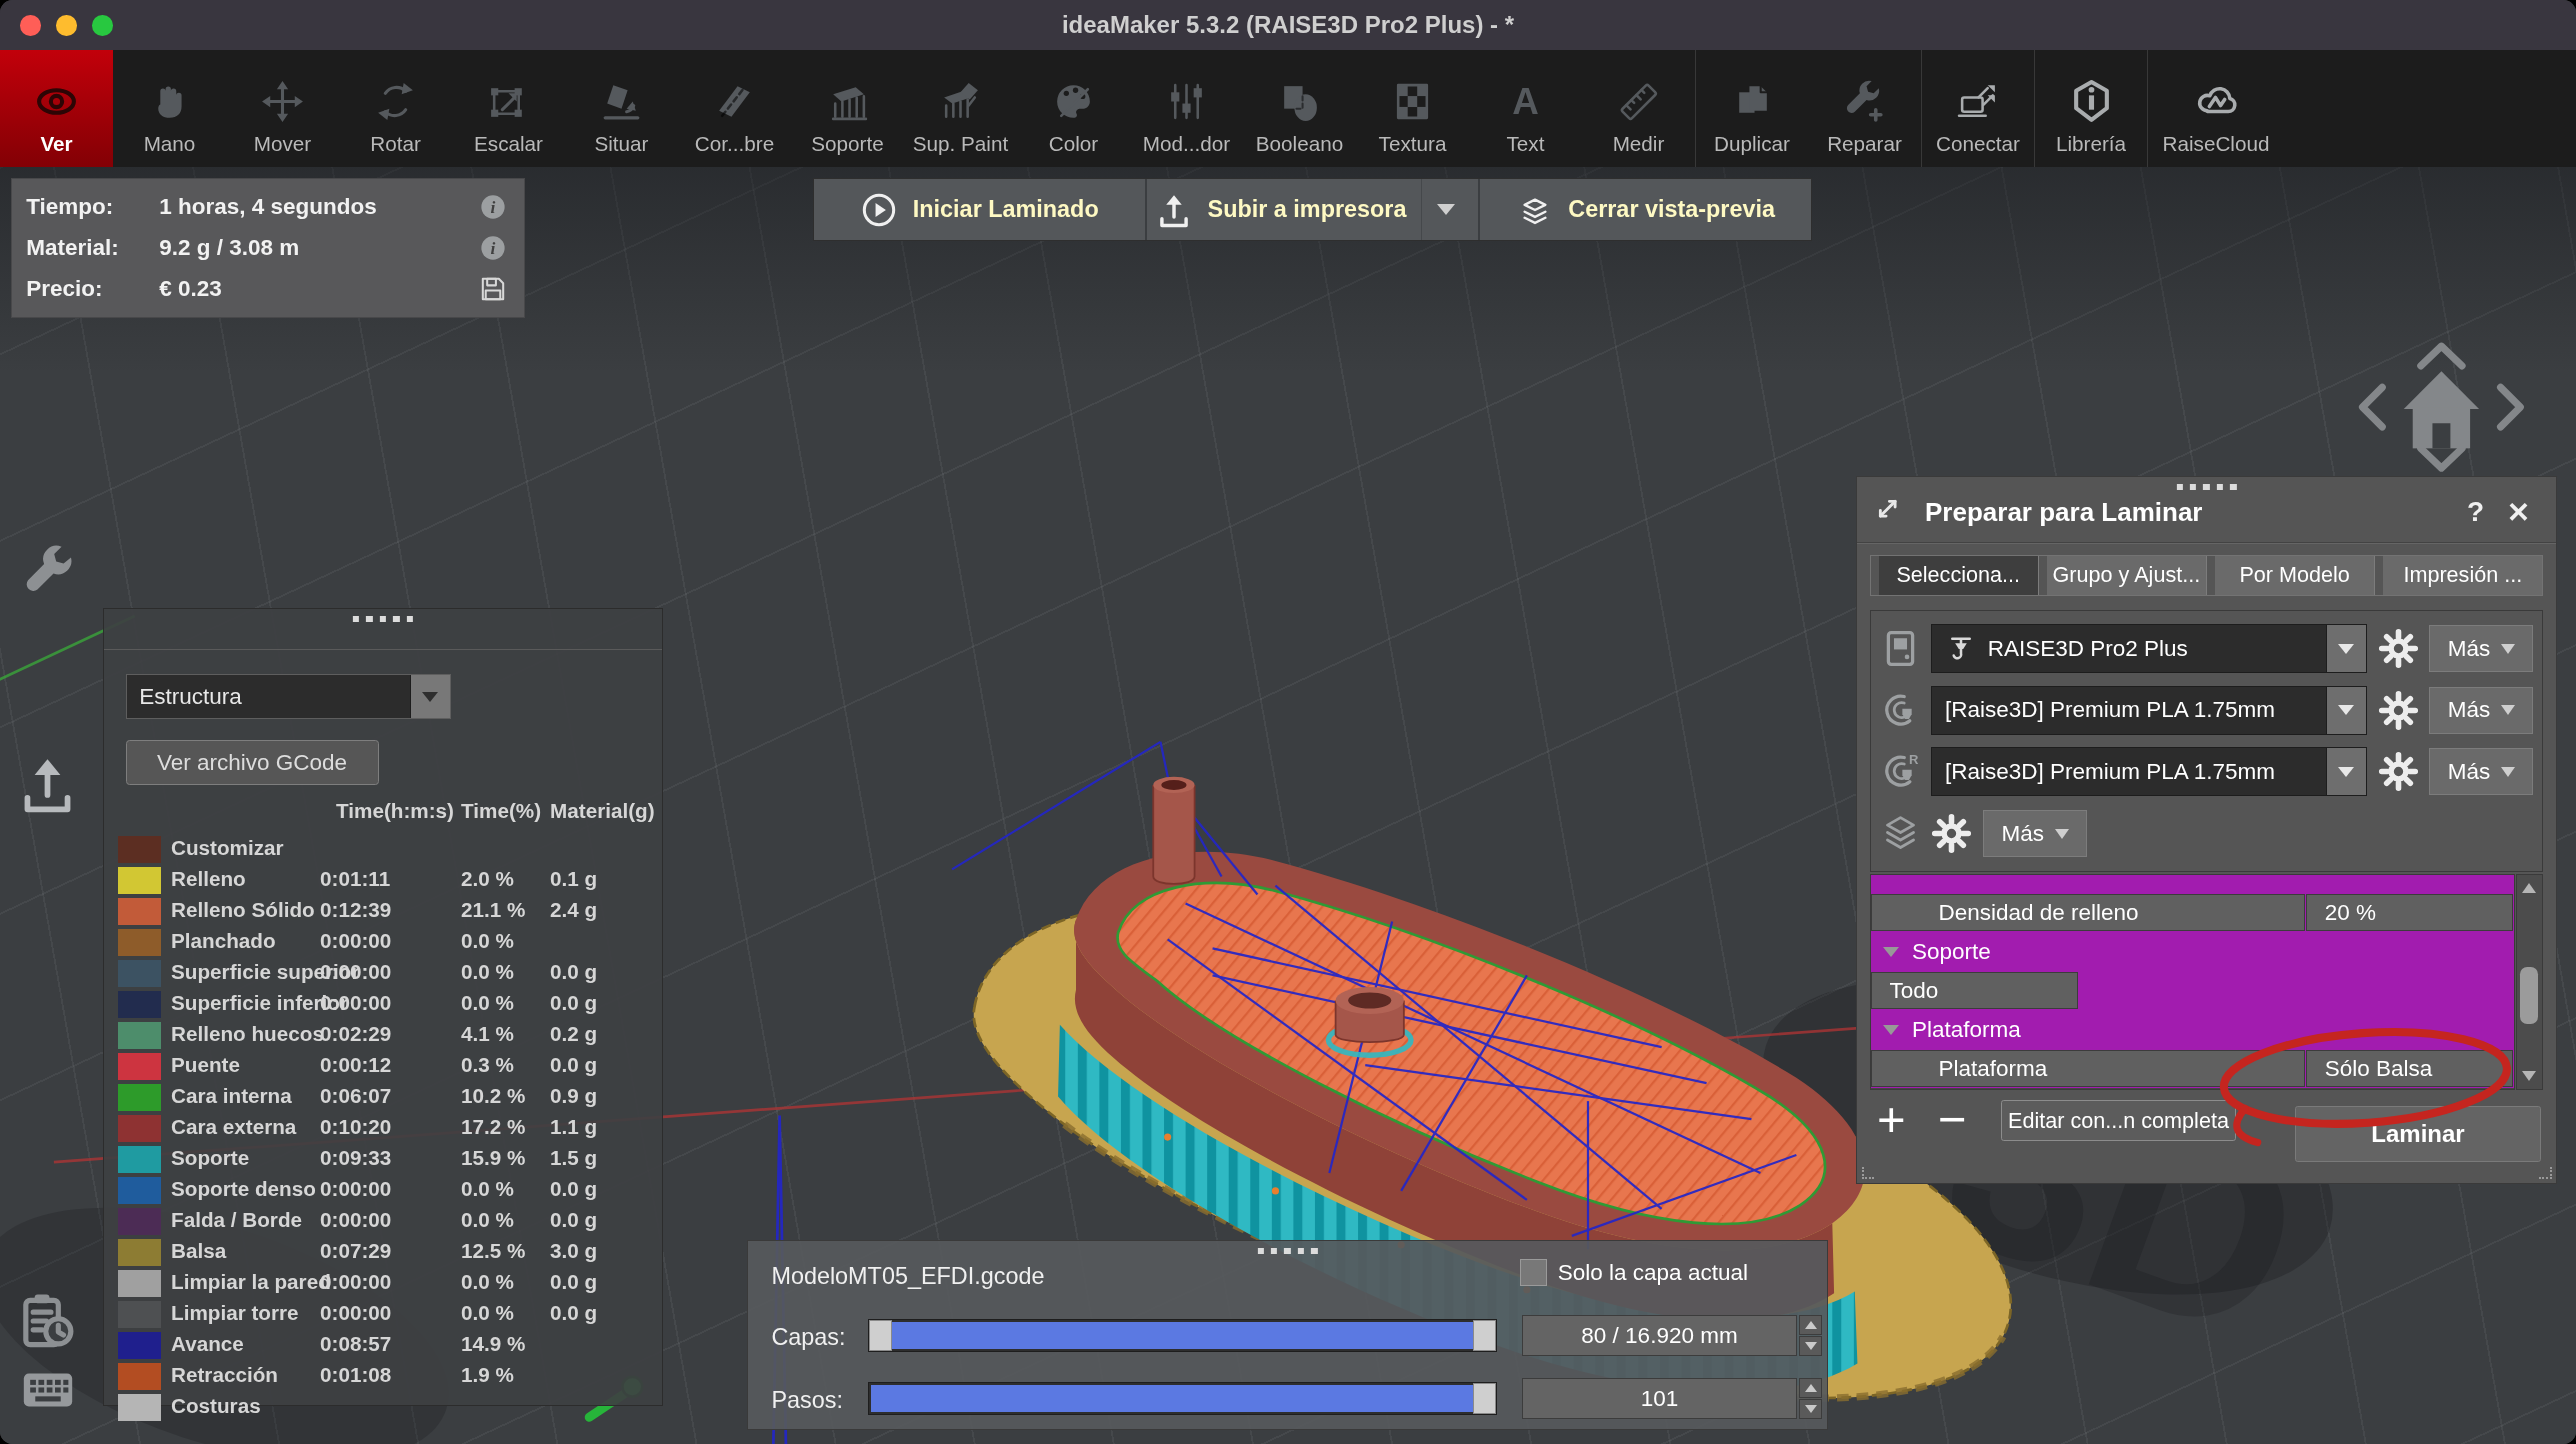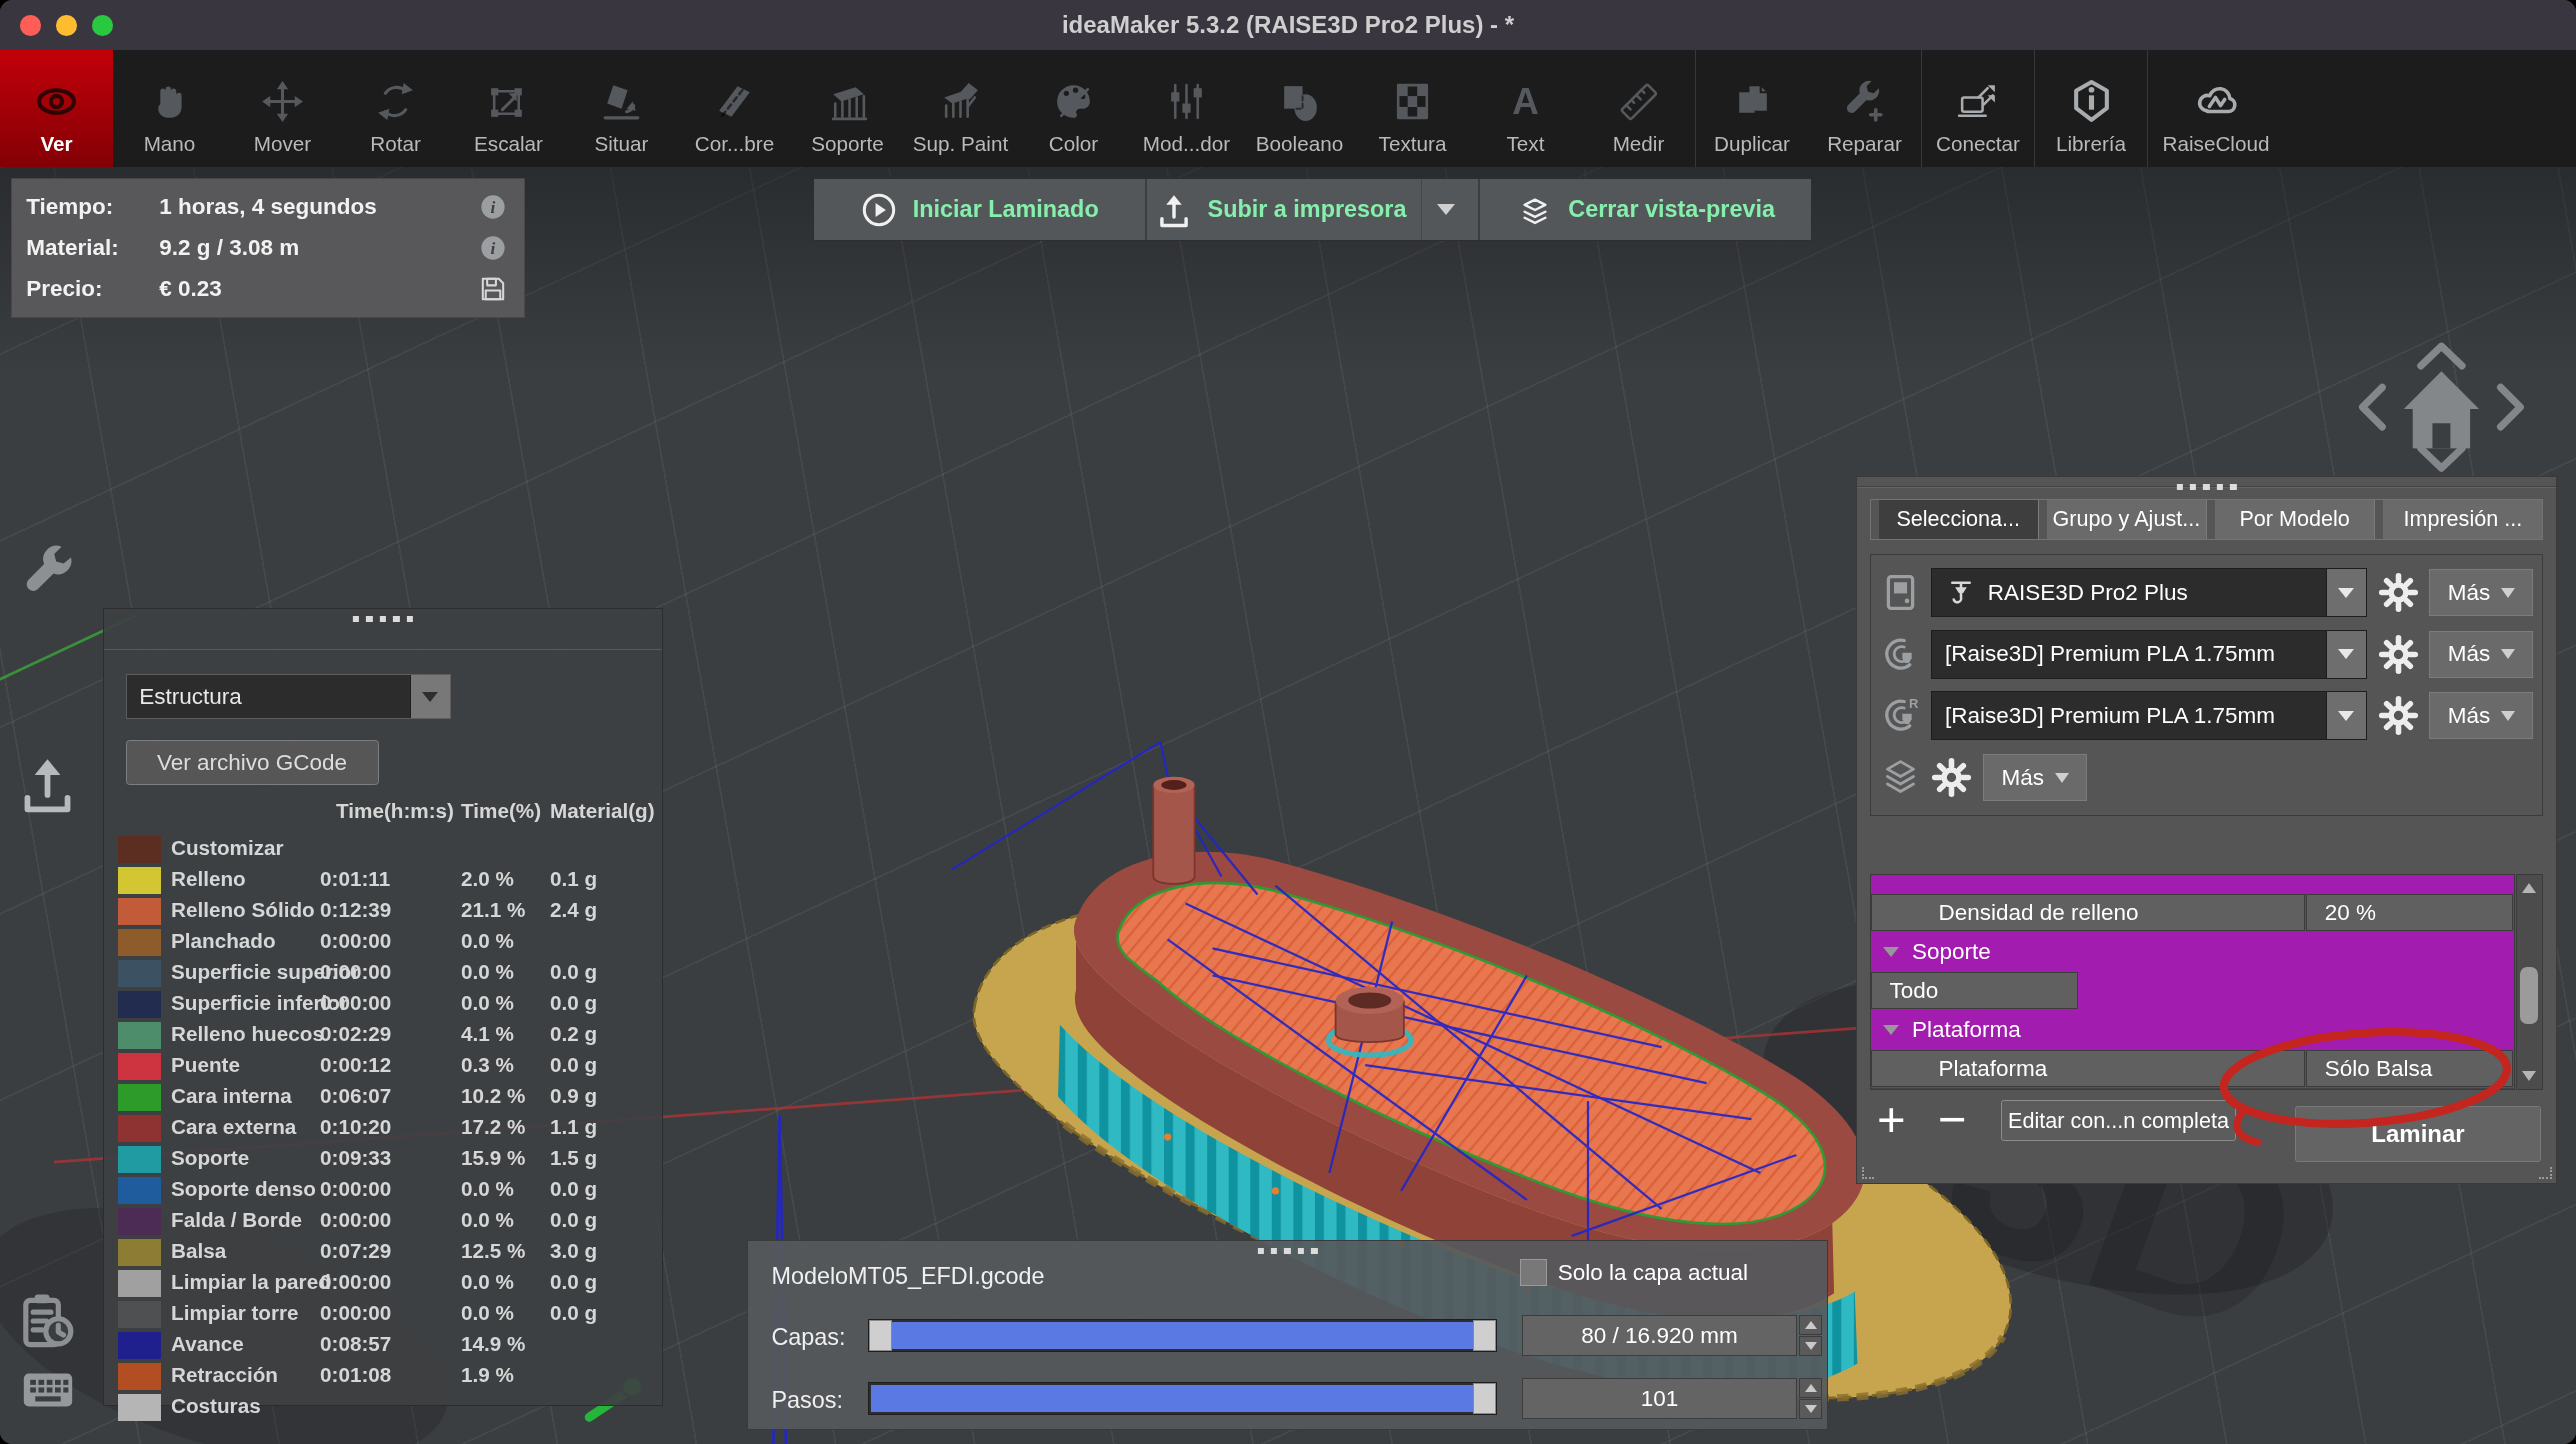--- a/index.html
+++ b/index.html
@@ -53,21 +53,21 @@
               border:0.9px solid #48484a;z-index:20;padding:7.2px 14.4px;display:flex;flex-direction:column;justify-content:space-around;}
   .ip-row{display:flex;align-items:center;height:40px;}
   .ip-label{width:133px;color:#f2f2f2;font-weight:700;font-size:22.5px;}
   .ip-value{flex:1;color:#f2f2f2;font-weight:700;font-size:22.5px;}
   .ip-icon{width:32px;height:32px;color:#d8d8d8;}
   .ip-icon svg{width:100%;height:100%;}
 
   
   .preview-bar{position:absolute;left:813px;top:178px;width:999px;height:63px;background:#54575a;
                border:1.8px solid #2e2e2e;display:flex;z-index:20;}
-  .pb-btn{flex:1;display:flex;align-items:center;justify-content:center;gap:14.4px;color:#86efac;
+  .pb-btn{flex:1;display:flex;align-items:center;justify-content:center;gap:14.4px;color:#fef9c3;
           font-size:23.4px;font-weight:700;cursor:pointer;white-space:nowrap;}
   .pb-ic{width:38px;height:38px;color:#f0f0f0;}
   .pb-ic svg{width:100%;height:100%;}
   .pb-sep{width:1.8px;background:#3b3e41;}
   .pb-dd{width:49px;align-self:stretch;display:flex;align-items:center;justify-content:center;
          border-left:0.9px solid #45484b;cursor:pointer;}
   .tri-down{width:0;height:0;border-left:9px solid transparent;border-right:9px solid transparent;
             border-top:11.7px solid #cfcfcf;}
 
   
@@ -578,20 +578,30 @@
   </div>
 
   <div class="right-panel">
     <div class="dots">
         <i></i>
         <i></i>
         <i></i>
         <i></i>
         <i></i>
       </div>
+    <div class="rp-header">
+      <span class="rp-collapse"><svg viewBox="0 0 44 44" xmlns="http://www.w3.org/2000/svg" fill="none" stroke="currentColor" stroke-width="3" stroke-linecap="round" stroke-linejoin="round">
+            <path d="M9 27L27 9" stroke-width="3.5"></path>
+            <path d="M27 16V9h-7" stroke-width="3.5"></path>
+            <path d="M16 27H9v-7" stroke-width="3.5"></path>
+          </svg></span>
+      <span class="rp-title">Preparar para Laminar</span>
+      <span class="rp-help">?</span>
+      <span class="rp-close">✕</span>
+    </div>
     <div class="rp-hr"></div>
     <div class="rp-tabs">
 
         <div class="rp-tab active">
           <span>Selecciona...</span>
         </div>
 
         <div class="rp-tab">
           <span>Grupo y Ajust...</span>
         </div>

